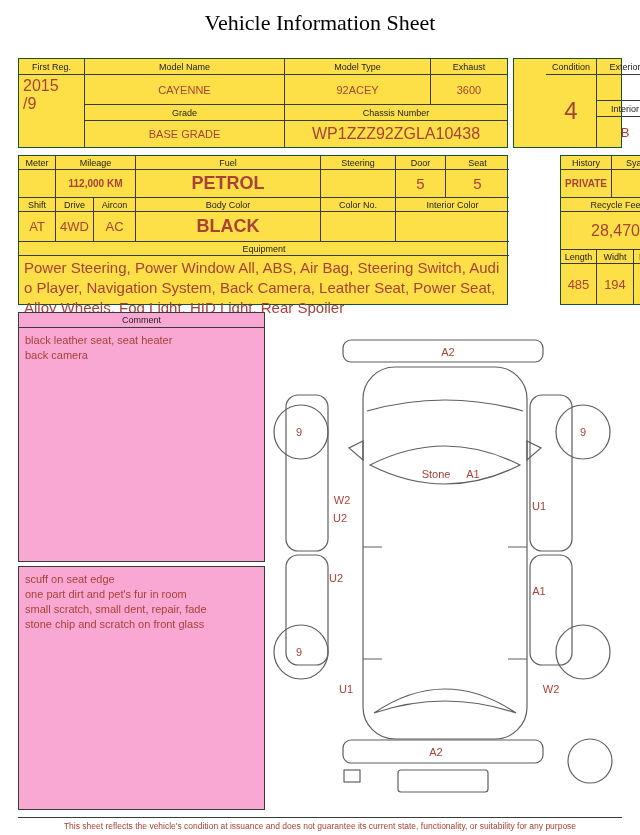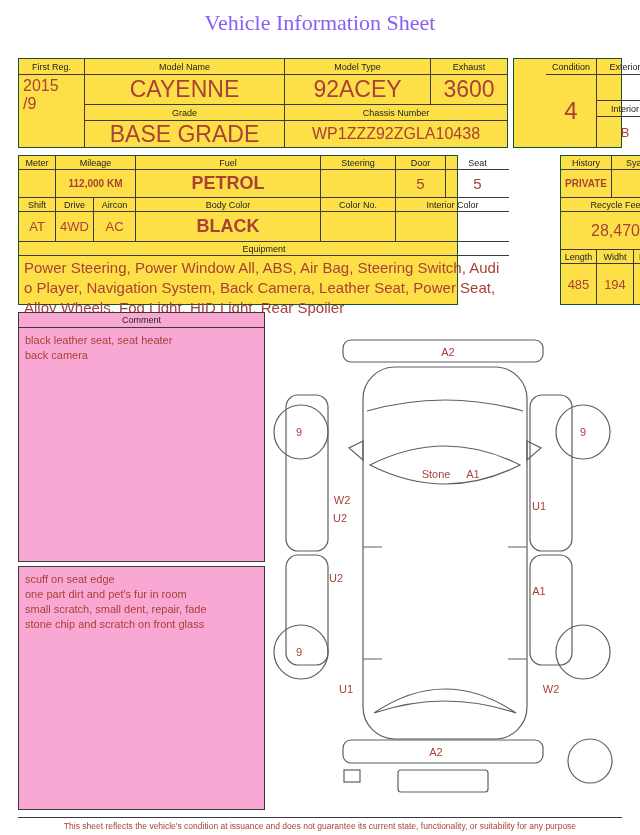--- a/index.html
+++ b/index.html
@@ -1,35 +1,35 @@
 <!DOCTYPE html>
 <html><head>
 <meta charset="utf-8">
 <style>
   html,body{margin:0;padding:0;background:#fff;}
   .sheet{position:relative;width:640px;height:835px;background:#fff;
          font-family:"Liberation Sans","DejaVu Sans",sans-serif;overflow:hidden;}
   .sheet *{box-sizing:border-box;}
   .title{position:absolute;top:10px;left:0;width:100%;text-align:center;
-         font-family:"Liberation Serif","DejaVu Serif",serif;font-size:22px;color:#8b5cf6;}
+         font-family:"Liberation Serif","DejaVu Serif",serif;font-size:22px;color:#000000;}
   .tbl{position:absolute;display:grid;border:1px solid #14532d;background:#fde047;}
   .cell{display:flex;align-items:center;justify-content:center;overflow:hidden;}
   .hdr{font-size:9px;color:#222;}
   .red{color:#a94136;}
   .br{border-right:1px solid #3a3a3a;}
   .bb{border-bottom:1px solid #3a3a3a;}
-  .v24{font-size:24px;} .v18{font-size:18px;font-weight:bold;} .v17{font-size:23px;}
+  .v24{font-size:24px;} .v18{font-size:18px;font-weight:bold;} .v17{font-size:11px;}
   .v16{font-size:16px;} .v15{font-size:15px;} .v13{font-size:13px;} .v10{font-size:10px;font-weight:bold;}
   .t1-main{left:18px;top:58px;width:490px;height:90px;
            grid-template-columns:66px 200px 146px 76px;grid-template-rows:16px 30px 16px 1fr;}
   .t1-right{left:513px;top:58px;width:109px;height:90px;
             grid-template-columns:51px 56px;grid-template-rows:16px 26px 16px 1fr;padding-left:32px;}
   .first-reg-val{white-space:pre-line;justify-content:flex-start;align-items:flex-start;
                  padding:2px 0 0 4px;line-height:1.12;text-align:left;}
-  .t2-main{left:18px;top:155px;width:440px;height:150px;
+  .t2-main{left:18px;top:155px;width:490px;height:150px;
            grid-template-columns:37px 38px 42px 185px 75px 50px 63px;
            grid-template-rows:14px 28px 14px 30px 14px 1fr;}
   .t2-right{left:513px;top:155px;width:95px;height:150px;
             grid-template-columns:36px 15px 22px 36px;
             grid-template-rows:14px 28px 14px 38px 14px 1fr;margin-left:47px;}
   .equip-text{display:block;padding:2px 5px;font-size:15px;line-height:1.32;
               color:#a94136;word-break:break-all;text-align:left;}
   .box{position:absolute;border:1px solid #3a3a3a;background:#f9a8d4;}
   .box-hdr{height:15px;border-bottom:1px solid #3a3a3a;display:flex;align-items:center;
            justify-content:center;font-size:9px;color:#222;}

